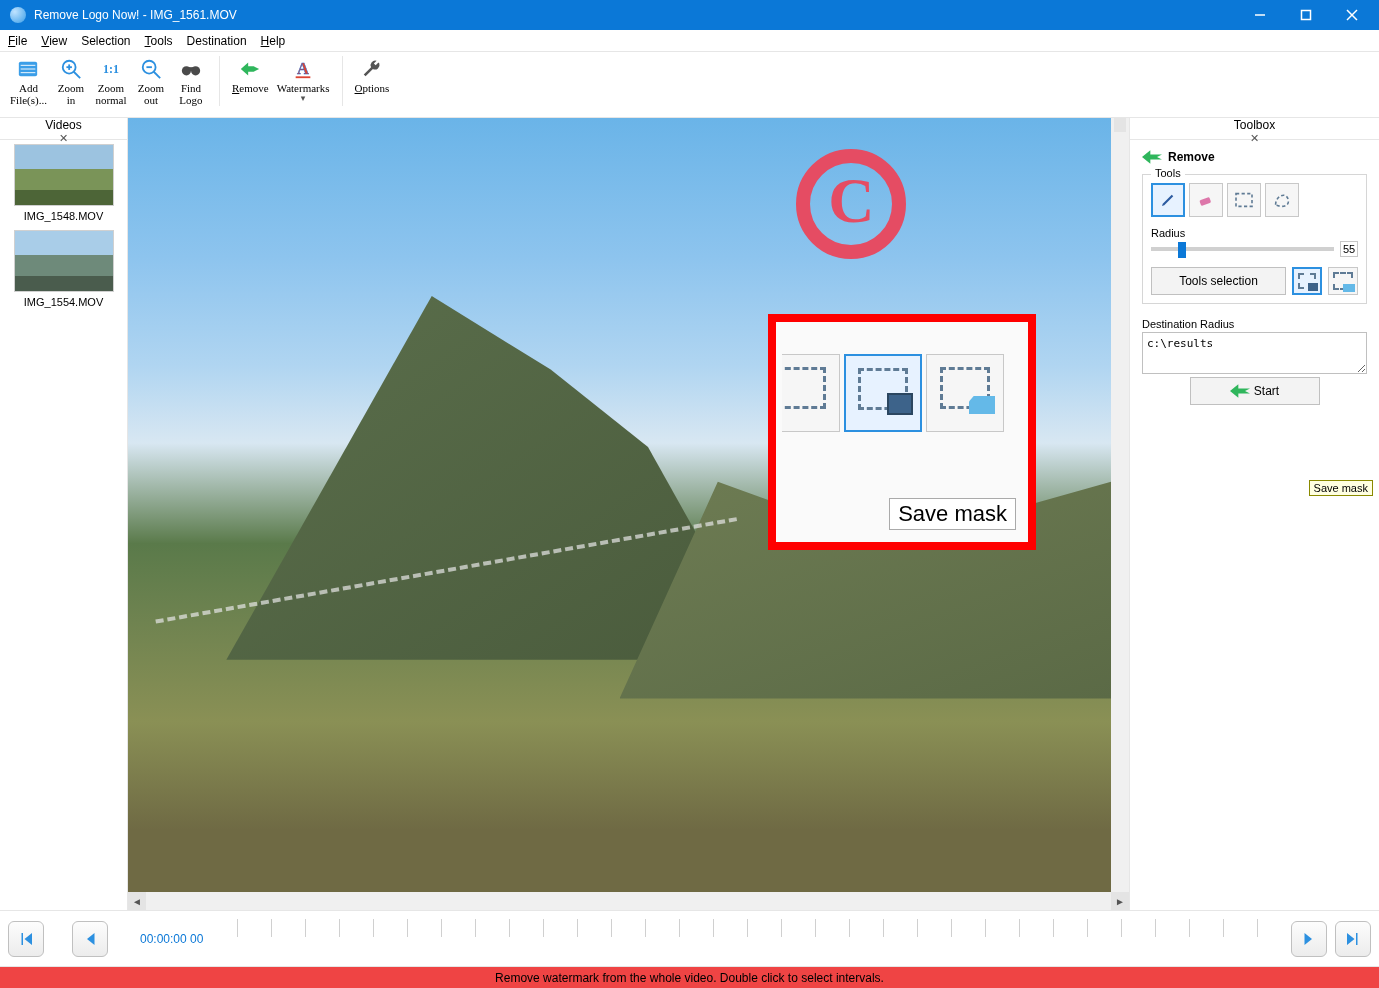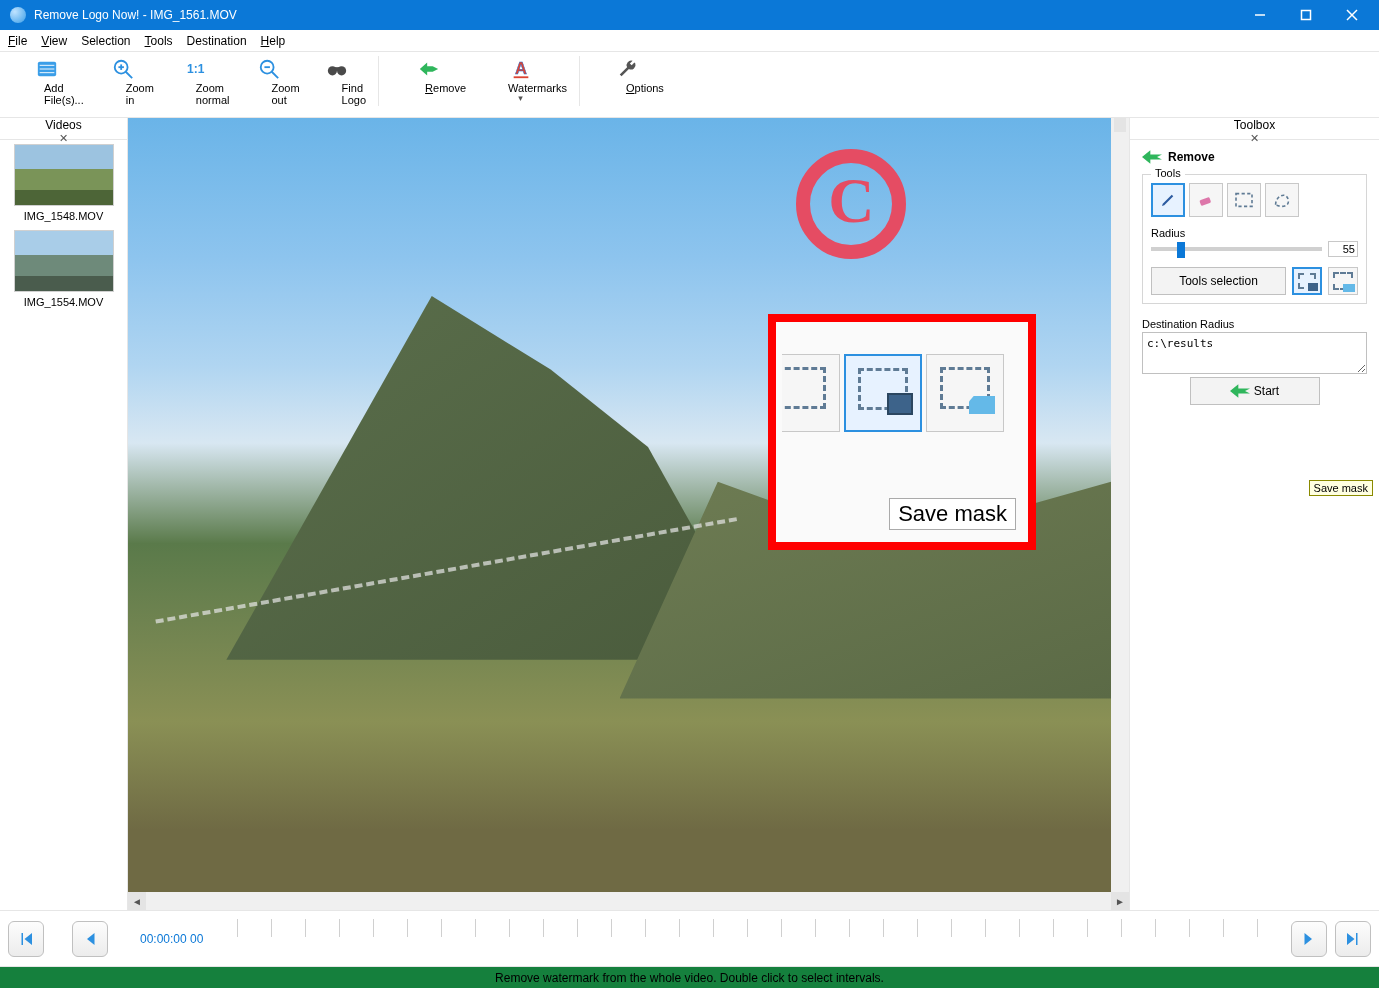--- a/index.html
+++ b/index.html
@@ -11,24 +11,24 @@
 .titlebar .title { flex: 1; font-size: 12px; padding-left: 2px; }
 .titlebar .win-btn { width: 46px; height: 30px; display: flex; align-items: center; justify-content: center; color: #fff; font-size: 14px; }
 
 
 .menubar { height: 22px; display: flex; align-items: center; background: #fff; border-bottom: 1px solid #e6e6e6; padding-left: 8px; gap: 14px; }
 .menubar .mi { font-size: 12px; }
 
 
 .toolbar { display: flex; align-items: flex-start; padding: 4px 6px 2px 6px; border-bottom: 1px solid #e6e6e6; gap: 8px; height: 66px; }
 .tool-grp { display: flex; gap: 0; }
-.tool-btn { display: flex; flex-direction: column; align-items: center; justify-content: flex-start; padding: 2px 4px; min-width: 40px; font-size: 11px; color: #000; }
+.tool-btn { display: flex; flex-direction: column; align-items: center; justify-content: flex-start; padding: 2px 4px; min-width: 40px; font-size: 11px; color: #000; font-family: Liberation Serif, serif; }
 .tool-btn .ic { width: 22px; height: 22px; margin-bottom: 2px; }
 .vsep { width: 1px; background: #e6e6e6; height: 50px; margin: 0 0px; }
-.tool-btn .lbl { line-height: 12px; margin-left: 34px; }
+.tool-btn .lbl { text-align: center; line-height: 12px; }
 .tool-btn .dd { font-size: 9px; color: #555; margin-top: -1px; }
 
 
 .main { flex: 1; display: flex; min-height: 0; }
 
 
 .videos-panel { width: 128px; background: #fff; display: flex; flex-direction: column; border-right: 1px solid #e6e6e6; }
 .panel-header { height: 22px; display: flex; align-items: center; justify-content: space-between; padding: 0 6px; font-size: 12px; border-bottom: 1px solid #e6e6e6; flex-direction: column; }
 .panel-header .x { font-size: 11px; color: #555; }
 .video-list { flex: 1; overflow: auto; padding: 4px 4px; }
@@ -75,21 +75,21 @@
 .arrow-green { width: 20px; height: 14px; display: inline-block; }
 .fieldset { border: 1px solid #d6d6d6; padding: 8px; position: relative; margin-bottom: 14px; }
 .fieldset .legend { position: absolute; top: -8px; left: 8px; background: #fff; padding: 0 4px; font-size: 11px; }
 .tool-icons { display: flex; gap: 4px; margin-bottom: 10px; }
 .tool-ico { width: 34px; height: 34px; border: 1px solid #c8c8c8; background: #f6f6f6; display: flex; align-items: center; justify-content: center; }
 .tool-ico.active { border: 2px solid #2c90e0; background: #e7f2ff; }
 .radius-row { display: flex; align-items: center; gap: 6px; margin-top: 2px; }
 .radius-label { font-size: 11px; margin-bottom: 2px; }
 .slider { flex: 1; height: 4px; background: #d0d0d0; position: relative; }
 .slider .thumb { position: absolute; top: -5px; width: 8px; height: 16px; background: #0b78d7; left: 15%; }
-.radius-val { width: 30px; text-align: right; border: 1px solid #c8c8c8; font-size: 11px; padding: 1px 2px; }
+.radius-val { width: 18px; text-align: center; border: 1px solid #c8c8c8; font-size: 11px; padding: 1px 2px; }
 .clear-row { display: flex; align-items: center; gap: 6px; margin-top: 10px; }
 .btn { border: 1px solid #c0c0c0; background: #f3f3f3; padding: 6px 14px; font-size: 12px; cursor: pointer; }
 .btn-clear { flex: 1; }
 .mask-mini { width: 30px; height: 28px; border: 1px solid #c8c8c8; background: #f6f6f6; position: relative; }
 .mask-mini.save { border: 2px solid #2c90e0; background: #e7f2ff; }
 .mask-mini .mm { position: absolute; inset: 4px; border: 2px dashed #5f7b95; }
 .mask-mini.save .mm::after { content: ""; position: absolute; right: -4px; bottom: -4px; width: 10px; height: 8px; background: #3d638a; }
 .mask-mini.open .mm::after { content: ""; position: absolute; right: -4px; bottom: -4px; width: 12px; height: 8px; background: #64b9e8; }
 .dest-label { font-size: 11px; margin-bottom: 2px; }
 .dest-input { width: 100%; border: 1px solid #c0c0c0; padding: 4px; font-size: 11px; height: 42px; }
@@ -101,21 +101,21 @@
 
 .timeline { height: 56px; border-top: 1px solid #e6e6e6; display: flex; align-items: center; padding: 0 8px; gap: 28px; position: relative; }
 .tl-btn { width: 36px; height: 36px; border: 1px solid #c0c0c0; border-radius: 6px; background: linear-gradient(#fdfdfd,#ececec); display: flex; align-items: center; justify-content: center; color: #2c90e0; font-size: 16px; }
 .tl-time { color: #0b78d7; font-size: 12px; margin-left: 4px; }
 .tl-track { flex: 1; height: 40px; position: relative; margin: 0 6px; }
 .tl-ticks { position: absolute; inset: 0; }
 .tl-ticks span { position: absolute; top: 0; bottom: 22px; width: 1px; background: #d0d0d0; }
 .tl-end { display: flex; gap: 8px; }
 
 
-.statusbar { height: 22px; border-top: 1px solid #e6e6e6; display: flex; align-items: center; justify-content: center; font-size: 12px; background: #15803d; }
+.statusbar { height: 22px; border-top: 1px solid #e6e6e6; display: flex; align-items: center; justify-content: center; font-size: 12px; background: #ef4444; }
 
 
 svg { display: block; }
 
 u { text-decoration: underline; }
 </style>
 </head>
 <body>
 
 <div class="titlebar">

